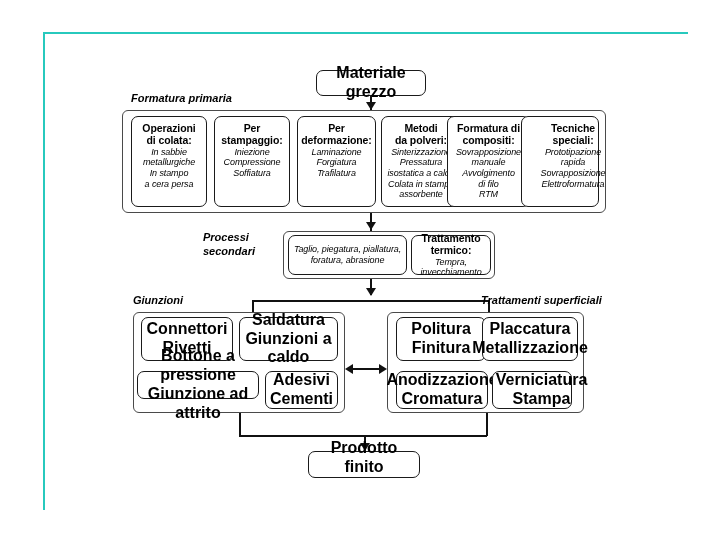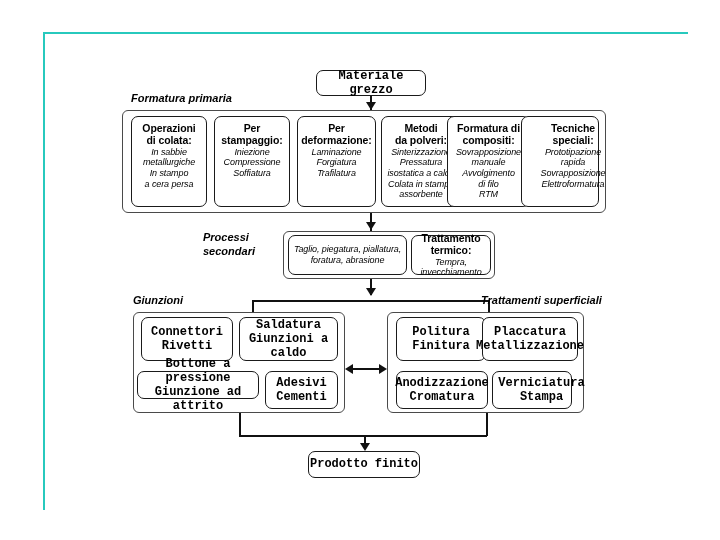--- a/index.html
+++ b/index.html
@@ -68,22 +68,21 @@
     font-size: 10.5px;
     letter-spacing: -0.1px;
   }
   .sub {
     font-style: italic;
     font-size: 9px;
     letter-spacing: -0.1px;
   }
   .plain {
     font-weight: bold;
-    font-size: 12px;
-    font-family: Liberation Mono, monospace;
+    font-size: 16px;
   }
 
   
   .vline {
     position: absolute;
     width: 1.8px;
     background: #111111;
   }
   .hline {
     position: absolute;
@@ -154,21 +153,21 @@
     left: 387px; top: 312px; width: 197px; height: 101px;
   }
   #label-trattamenti { left: 481px; top: 294px; }
   #node-politura { left: 396px; top: 317px; width: 90px; height: 44px; }
   #node-placcatura { left: 482px; top: 317px; width: 96px; height: 44px; }
   #node-anodizzazione { left: 396px; top: 371px; width: 92px; height: 38px; }
   #node-verniciatura { left: 492px; top: 371px; width: 80px; height: 38px; padding-left: 19px; }
 
   
   #node-prodotto-finito {
-    left: 308px; top: 451px; width: 112px; height: 27px;
+    left: 308px; top: 451px; width: 112px; height: 27px; justify-content: flex-end;
   }
 </style>
 </head>
 <body>
 
 <div id="slide-frame-top"></div>
 <div id="slide-frame-left"></div>
 
 <div class="node" id="node-materiale-grezzo">
   <span class="plain">Materiale grezzo</span>

